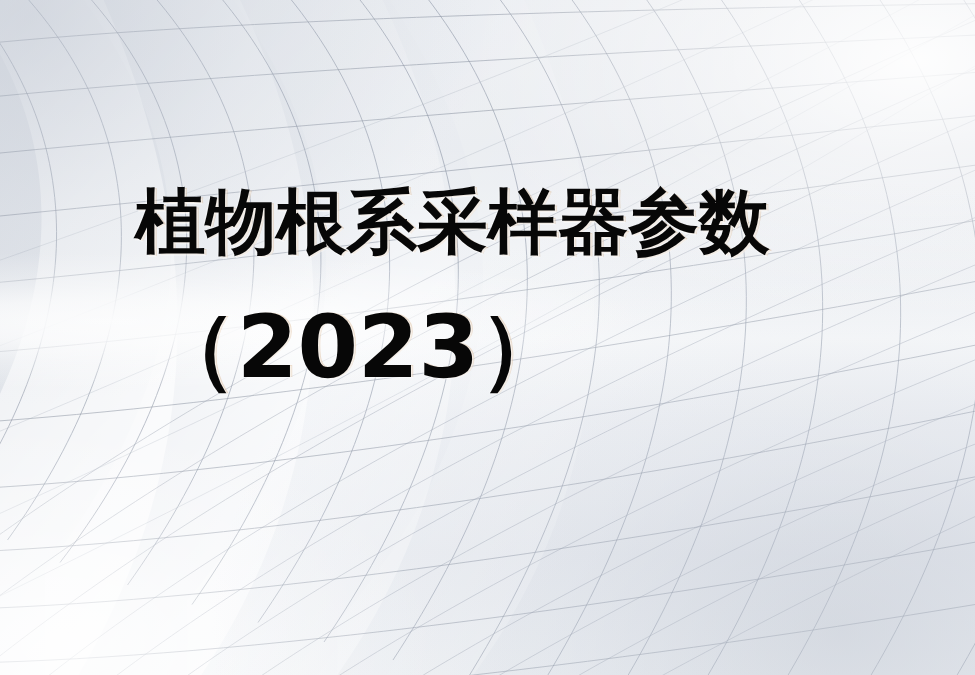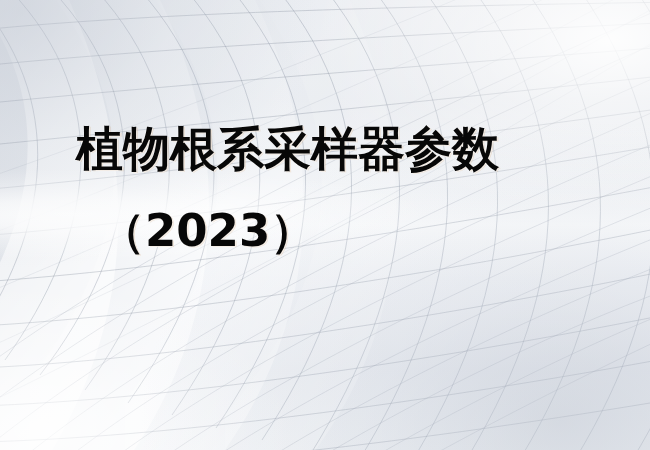--- a/index.html
+++ b/index.html
@@ -92,30 +92,30 @@
     color: #070707;
     font-weight: bold;
     white-space: nowrap;
     letter-spacing: 0px;
     text-shadow:
        1px 1px 0 rgba(255,255,255,0.55),
       -1px 0   0 rgba(255,255,255,0.30),
        1.5px 0.5px 0.4px rgba(190,120,40,0.22);
   }
   .title-line-1 {
-    left: 76px;
+    left: 90px;
     top: 121px;
     font-size: 47px;
     line-height: 56px;
     font-family: "DejaVu Sans", "Liberation Sans", sans-serif;
   }
   .title-line-2 {
     left: 100px;
     top: 203px;
-    font-size: 45px;
+    font-size: 58px;
     line-height: 56px;
     font-family: "DejaVu Sans", "Liberation Sans", sans-serif;
   }
 </style>
 </head>
 <body>
 
 <div id="slide">
 
   <div class="bg-layer bg-base"></div>

